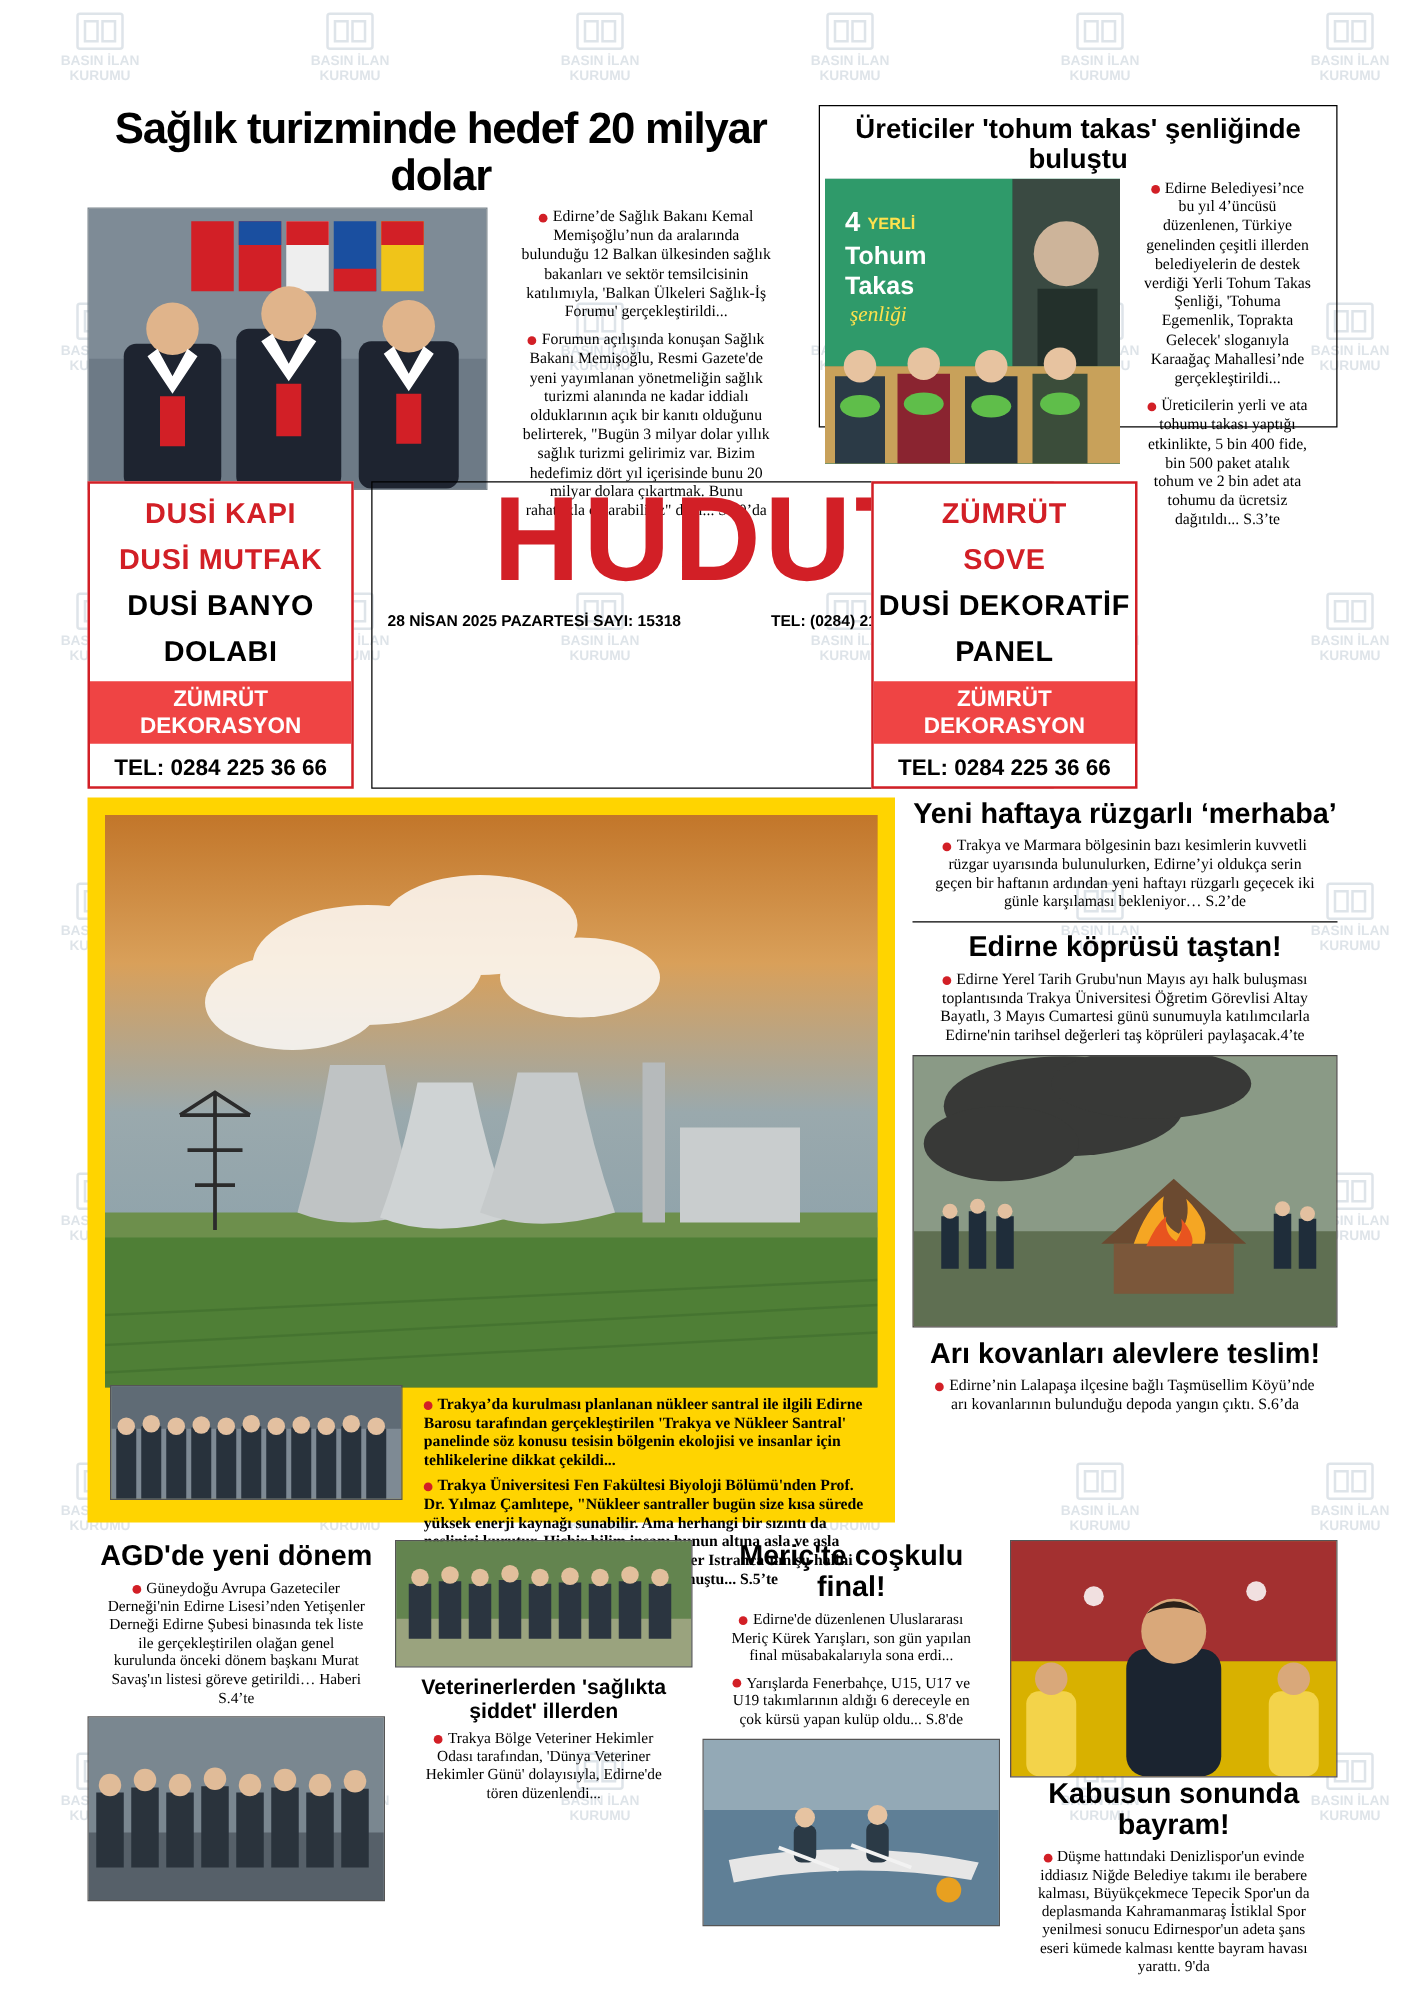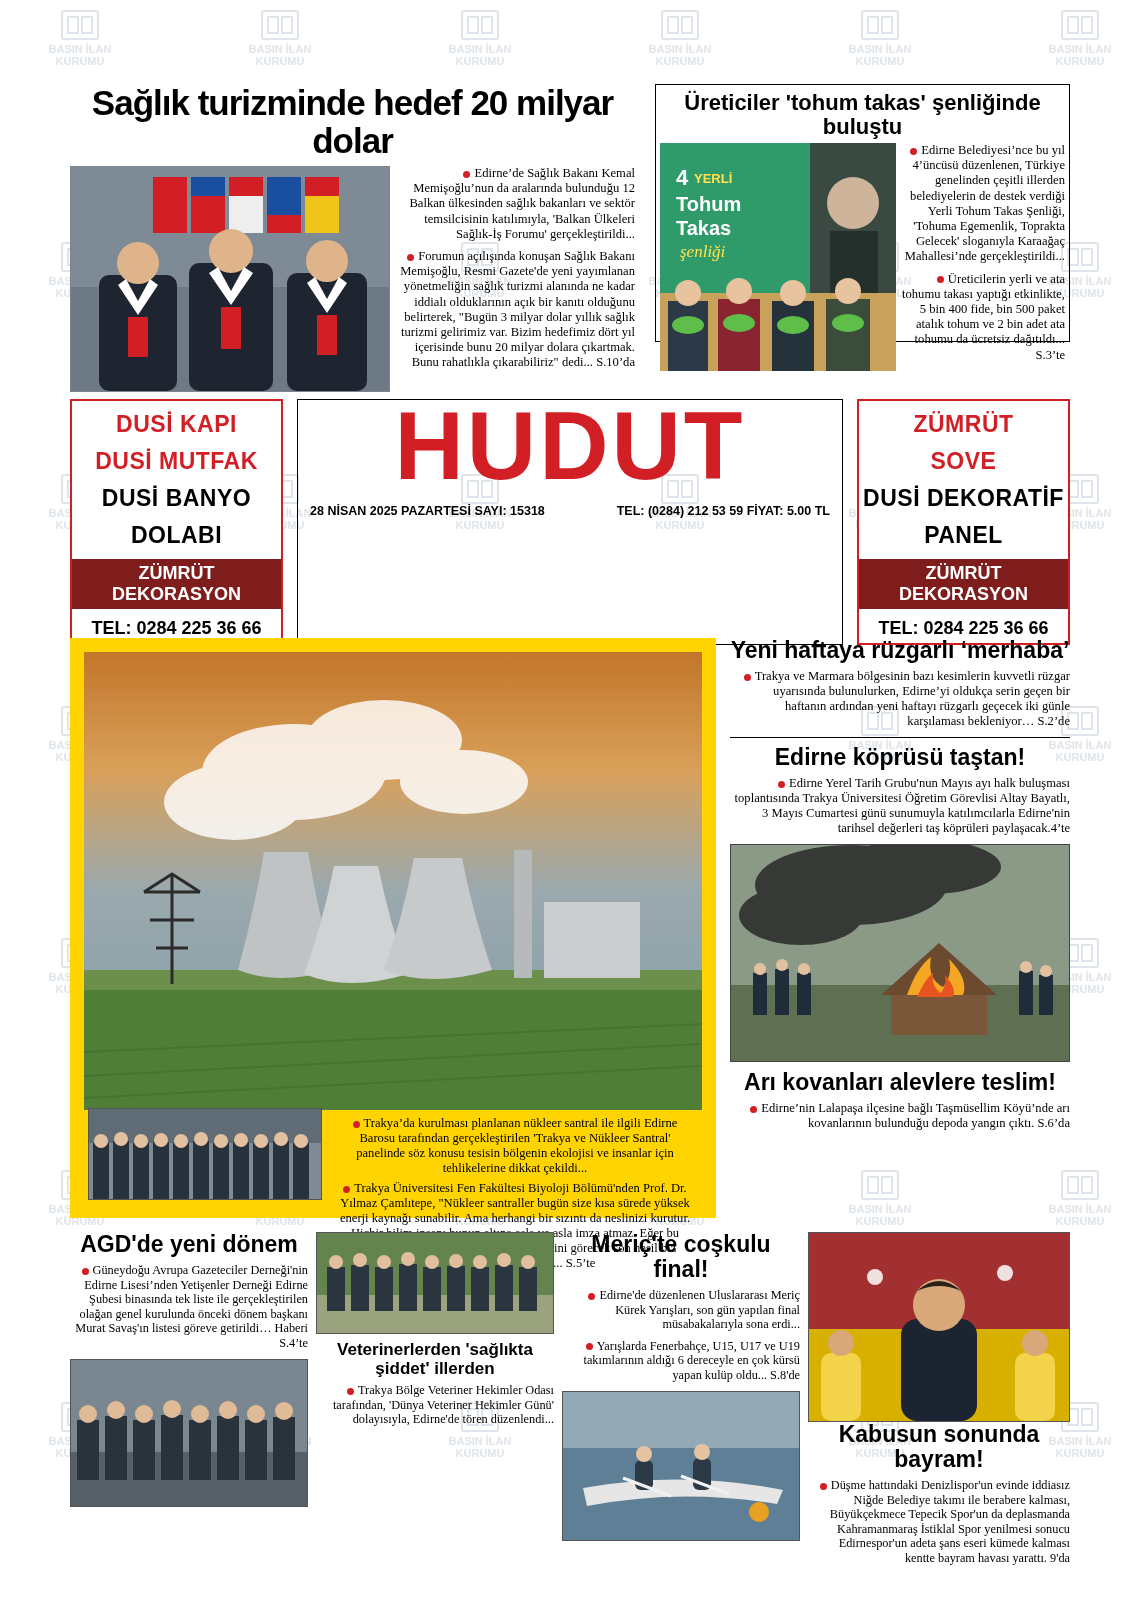--- a/index.html
+++ b/index.html
@@ -35,35 +35,35 @@
 
   .tr{position:absolute;right:0;top:0;width:415px;height:258px;border:1px solid #000;box-sizing:border-box;}
   .tr-head{font-family:"Liberation Sans",sans-serif;font-weight:700;font-size:22px;
       text-align:center;padding:6px 2px 4px;line-height:24px;}
   .tr-body{position:relative;height:228px;}
   .tr-photo{position:absolute;left:4px;top:0;width:236px;height:228px;
       background:linear-gradient(150deg,#1d6b4f 0%,#2f8f63 45%,#14543d 100%);overflow:hidden;}
   .tr-col{position:absolute;right:4px;top:0;width:166px;height:228px;}
 
   .bullets{font-size:12.6px;line-height:15.2px;text-align:justify;}
-  .bullets p{margin:0 0 7px;text-align:right;}
+  .bullets p{margin:0 16px 7px;text-align:center;}
   .bullets .b{display:inline-block;width:7px;height:7px;border-radius:50%;background:#d21f26;
       margin-right:4px;vertical-align:middle;}
 
   
-  .mast-row{position:absolute;left:70px;top:399px;width:1000px;height:246px;}
+  .mast-row{position:absolute;left:70px;top:385px;width:840px;height:246px;}
   .ad-box{position:absolute;top:0;width:213px;height:246px;border:2px solid #d21f26;box-sizing:border-box;
       background:#fff;}
   .ad-left{left:0;}
   .ad-right{right:0;}
   .ad-box .l{font-family:"Liberation Sans",sans-serif;font-weight:700;text-align:center;}
   .ad-red{color:#d21f26;}
   .ad-blk{color:#000;}
   .ad-line{font-size:23px;margin:10px 0 0;letter-spacing:.5px;}
-  .ad-strip{position:absolute;left:0;right:0;bottom:34px;background:#7f1d1d;color:#fff;
+  .ad-strip{position:absolute;left:0;right:0;bottom:34px;background:#ef4444;color:#fff;
       font-family:"Liberation Sans",sans-serif;font-weight:700;font-size:18px;text-align:center;padding:4px 0;}
   .ad-tel{position:absolute;left:0;right:0;bottom:4px;text-align:center;
       font-family:"Liberation Sans",sans-serif;font-weight:700;font-size:18px;}
 
   .mast{position:absolute;left:227px;top:0;width:546px;height:246px;border:1px solid #000;box-sizing:border-box;}
   .mast-top{display:flex;justify-content:space-between;align-items:center;padding:6px 10px 0;}
   .mast-city{font-family:"Liberation Sans",sans-serif;font-weight:700;font-size:17px;letter-spacing:1px;}
   .mast-slogan{font-family:"Liberation Sans",sans-serif;font-weight:700;font-size:15px;letter-spacing:.5px;}
   .mast-title{font-family:"Liberation Sans",sans-serif;font-weight:700;font-size:96px;color:#d21f26;
       text-align:center;line-height:100px;letter-spacing:3px;margin-top:-4px;}
@@ -82,21 +82,21 @@
         -2px -2px 0 #fff, 2px -2px 0 #fff, -2px 2px 0 #fff, 2px 2px 0 #fff,
         -3px 0 0 #fff, 3px 0 0 #fff, 0 -3px 0 #fff, 0 3px 0 #fff,
         4px 4px 0 #000;}
   .lead-photo{position:absolute;left:14px;top:14px;width:618px;height:458px;
       background:linear-gradient(#b8651f 0%, #d98c3c 18%, #8aa0a8 38%, #7f9aa3 60%, #4e7d3a 78%, #3e6b2e 100%);
       overflow:hidden;}
   .lead-inset{position:absolute;left:18px;bottom:18px;width:232px;height:90px;
       background:linear-gradient(150deg,#5a6a77,#8b97a1);border:1px solid #555;}
   .lead-text{position:absolute;left:258px;right:14px;bottom:12px;top:478px;
       font-size:12.6px;line-height:15px;text-align:justify;}
-  .lead-text p{margin:0 11px 5px;text-align:center;}
+  .lead-text p{margin:0 11px 5px;text-align:left;font-weight:bold;}
 
   
   .rc{position:absolute;left:730px;top:638px;width:340px;}
   .rc h3{font-family:"Liberation Sans",sans-serif;font-weight:700;font-size:23px;margin:0 0 6px;
       line-height:25px;text-align:center;}
   .rc .bullets{font-size:12.6px;line-height:15px;}
   .rule{border-top:1px solid #000;margin:8px 0 7px;}
   .rc-photo{width:100%;height:218px;background:linear-gradient(160deg,#2a2a2a 0%,#6b5442 35%,#d4762a 60%,#6a6257 100%);
       border:1px solid #444;box-sizing:border-box;margin:8px 0;}
 

